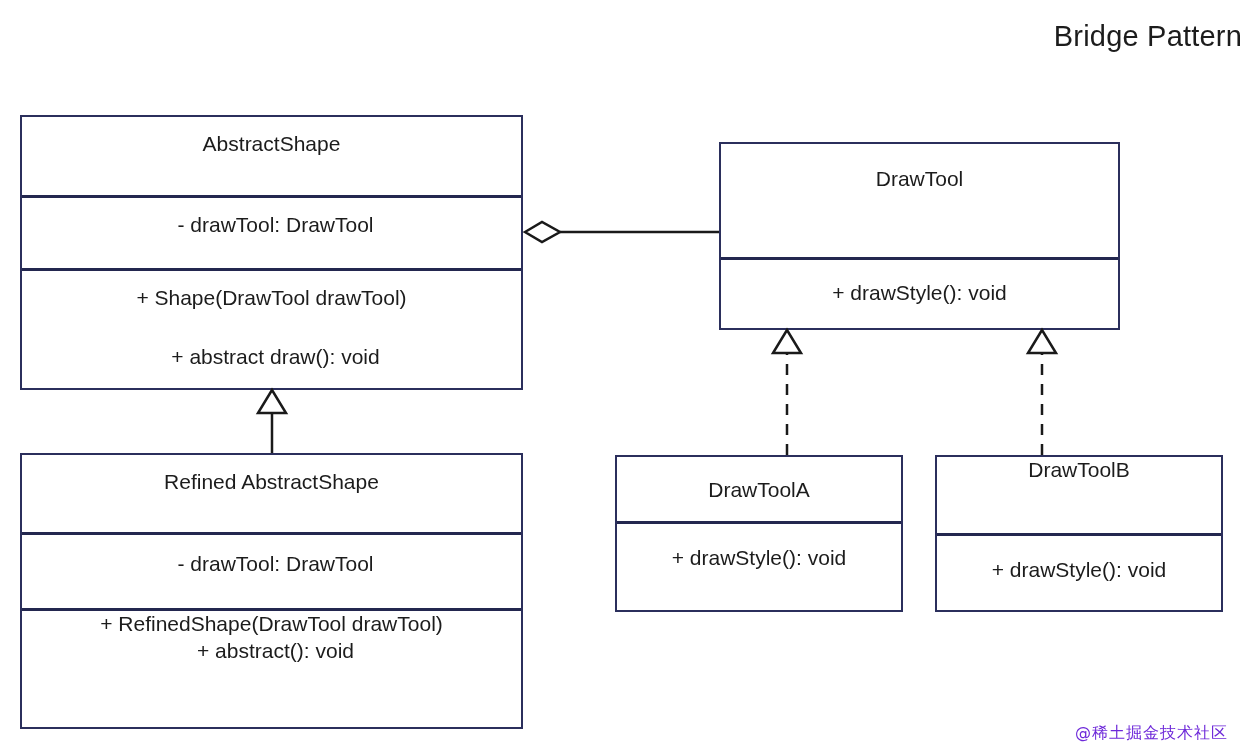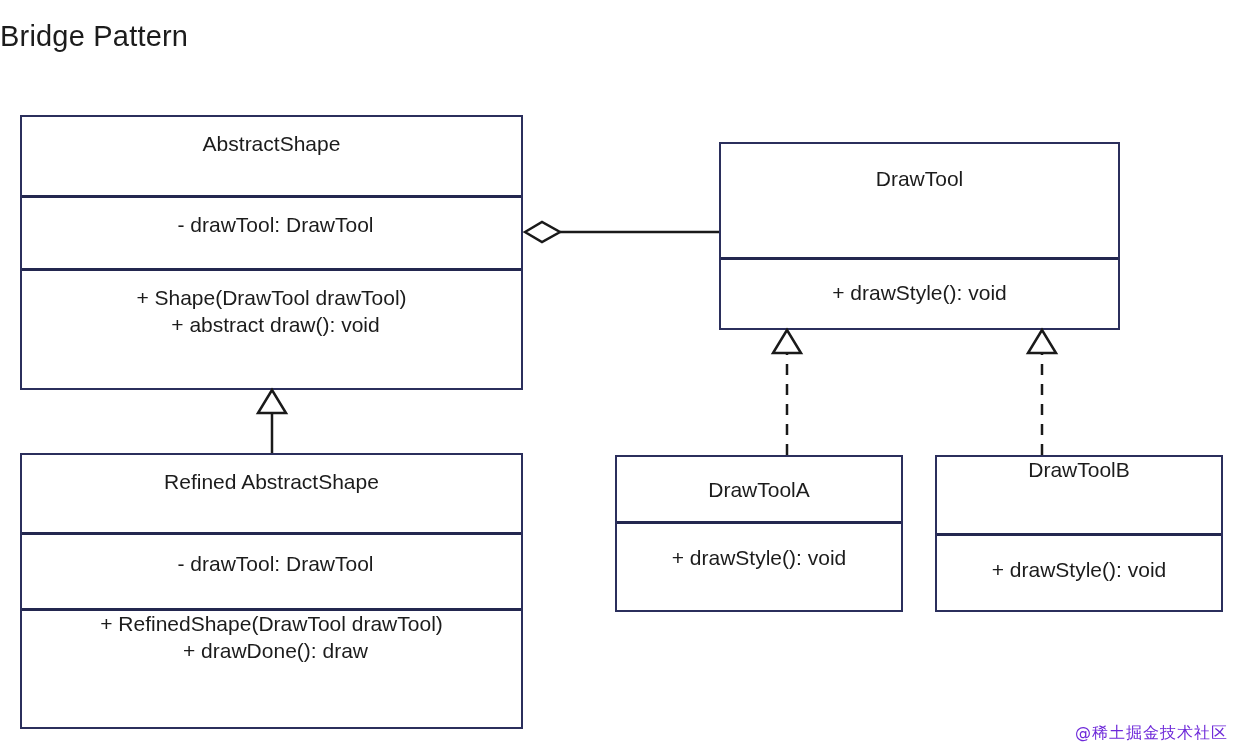--- a/index.html
+++ b/index.html
@@ -17,21 +17,21 @@
     width: 1242px;
     height: 752px;
     background: #ffffff;
     overflow: hidden;
   }
   #diagram-title {
     position: absolute;
     left: 0;
     top: 20px;
     width: 1242px;
-    text-align: left;
+    text-align: right;
     font-size: 29px;
     letter-spacing: 0.2px;
     color: #1c1c1c;
     font-weight: 400;
   }
   .uml-class {
     position: absolute;
     box-sizing: border-box;
     background: #ffffff;
     border: 2px solid #2b2f5c;
@@ -54,21 +54,21 @@
     line-height: 1.28;
     color: #1c1c1c;
     white-space: nowrap;
   }
   .compartment .line.indent-a { padding-left: 8px; }
 
   
   #class-abstract-shape { left: 20px;  top: 115px; width: 503px; height: 275px; }
   #class-abstract-shape .c1 { height: 78px;  padding-top: 14px; }
   #class-abstract-shape .c2 { height: 73px;  padding-top: 14px; }
-  #class-abstract-shape .c3 { height: 120px; padding-top: 14px; }
+  #class-abstract-shape .c3 { height: 120px; padding-top: 14px; gap: 32px; }
 
   #class-refined-shape { left: 20px; top: 453px; width: 503px; height: 276px; }
   #class-refined-shape .c1 { height: 77px;  padding-top: 14px; }
   #class-refined-shape .c2 { height: 76px;  padding-top: 16px; }
   #class-refined-shape .c3 { height: 147px; padding-top: 0; }
 
   #class-drawtool-interface { left: 719px; top: 142px; width: 401px; height: 188px; }
   #class-drawtool-interface .c1 { height: 113px; padding-top: 22px; }
   #class-drawtool-interface .c2 { height: 71px;  padding-top: 20px; }
 
@@ -119,21 +119,21 @@
 
   <div class="uml-class" id="class-refined-shape">
     <div class="compartment c1">
       <div class="line">Refined AbstractShape</div>
     </div>
     <div class="compartment c2 divider-top">
       <div class="line indent-a">-  drawTool: DrawTool</div>
     </div>
     <div class="compartment c3 divider-top">
       <div class="line">+ RefinedShape(DrawTool drawTool)</div>
-      <div class="line indent-a">+  drawDone(): draw</div>
+      <div class="line indent-a">+  abstract(): void</div>
     </div>
   </div>
 
   <div class="uml-class" id="class-drawtool-interface">
     <div class="compartment c1">
       <div class="line">DrawTool</div>
     </div>
     <div class="compartment c2 divider-top">
       <div class="line">+   drawStyle(): void</div>
     </div>

